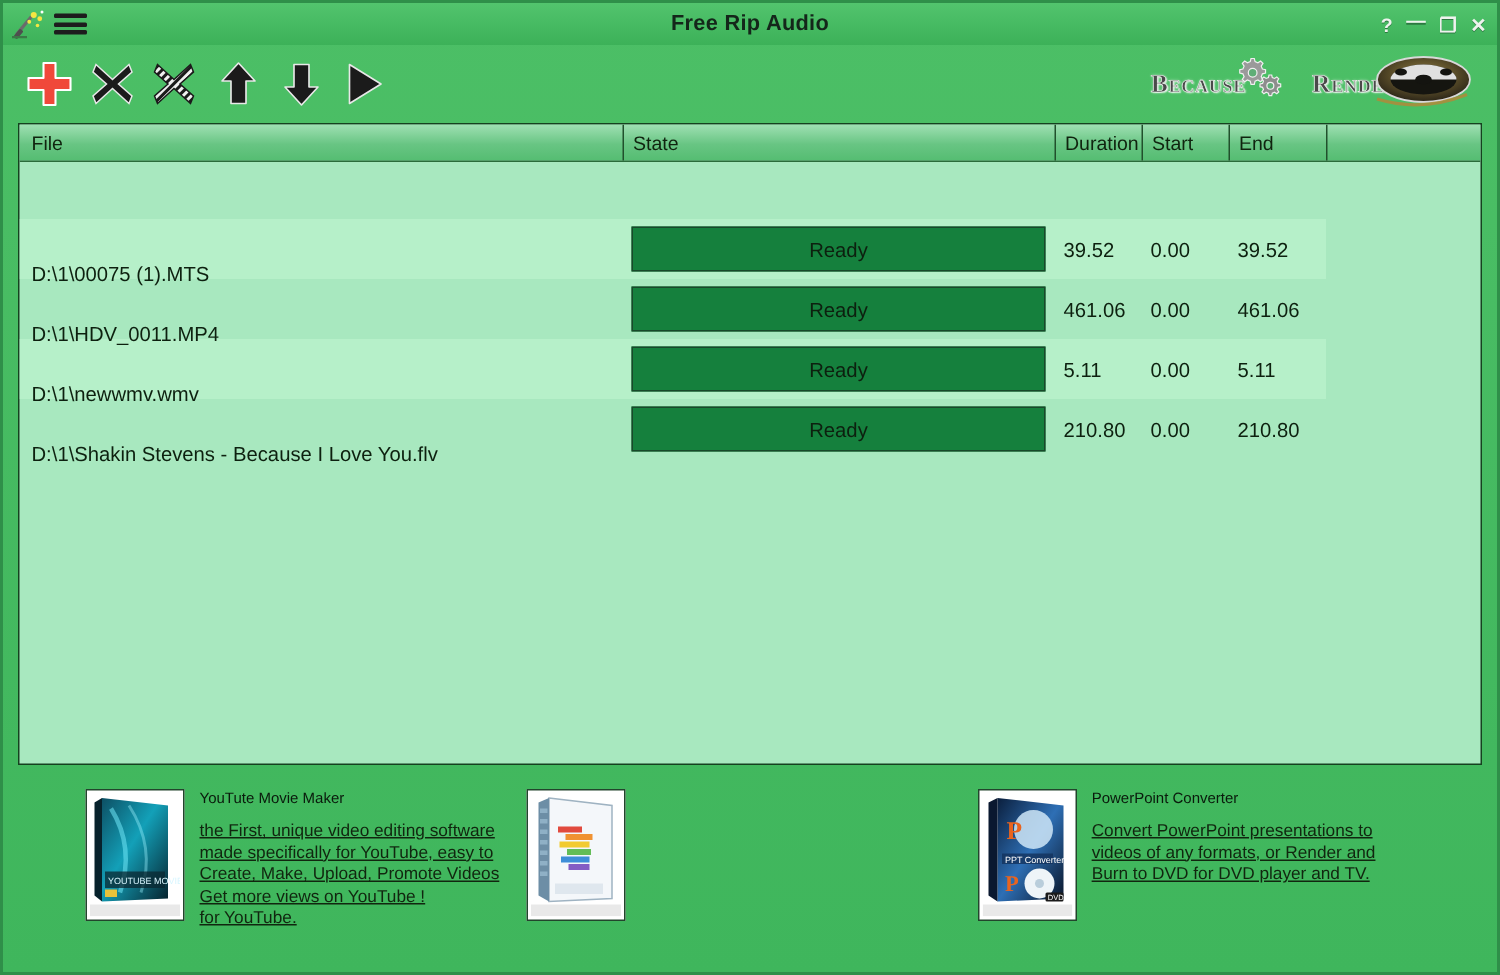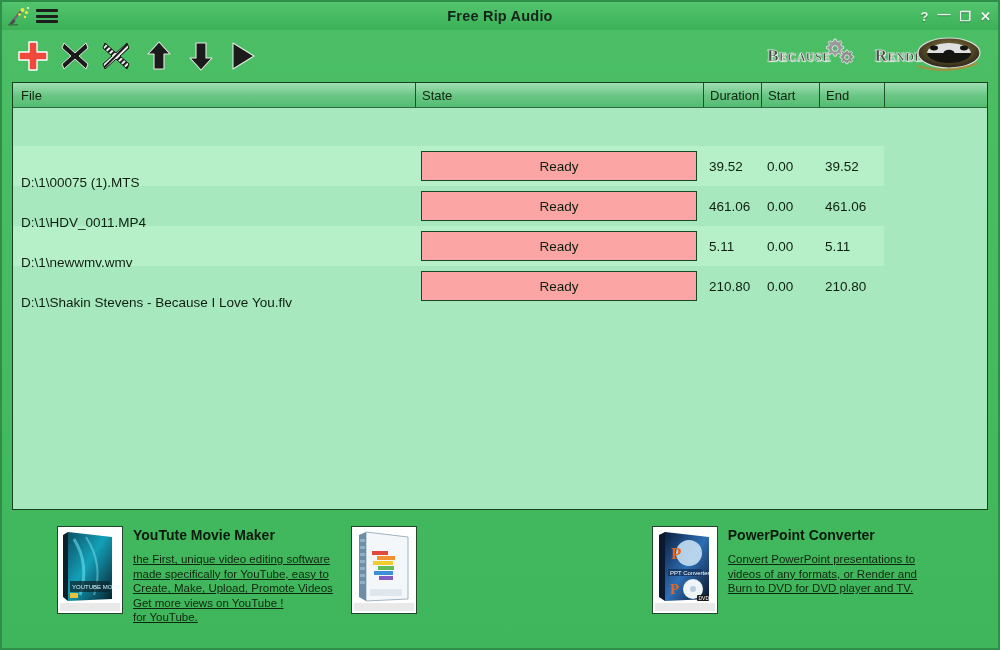--- a/index.html
+++ b/index.html
@@ -115,21 +115,21 @@
     background: #b6f0c9; pointer-events: none;
   }
   .cell {
     box-sizing: border-box; padding: 0 6px;
     display: flex; align-items: center; position: relative; z-index: 1;
     height: 100%;
   }
   .cell.file { padding-left: 8px; margin-top: 32px; }
   .statebox {
     border: 1px solid #18482a;
-    background: #fca5a5;
+    background: #15803d;
     height: 30px; width: 100%;
     display: flex; align-items: center; justify-content: center;
     font-size: 13.5px; color: #0d200f; cursor: pointer;
     box-sizing: border-box;
   }
 
   
   .promos {
     flex: 0 0 138px; display: flex;
     padding: 16px 8px 0 8px; box-sizing: border-box;
@@ -140,21 +140,21 @@
   .promo.p2 { width: 300px; }
   .promo.p3 { width: 348px; padding-left: 5px; }
   .thumb {
     width: 66px; height: 88px; flex: 0 0 66px;
     border: 1px solid #22452c; background: #fff;
     padding: 2px; box-sizing: border-box; cursor: pointer;
   }
   .thumb .inner { width: 100%; height: 100%; position: relative; overflow: hidden; }
   .ptext { padding-top: 1px; }
   .ptitle {
-    font-size: 14px; font-weight: bold; color: #0a1a0c;
+    font-size: 10px; font-weight: normal; color: #0a1a0c;
     margin-bottom: 9px; cursor: pointer;
   }
   .pline { font-size: 11.5px; color: #11260f; line-height: 14.5px; text-decoration: underline; }
   .pline.gap { margin-top: 11px; }
 </style>
 </head>
 <body>
 
 <div class="window">
 

